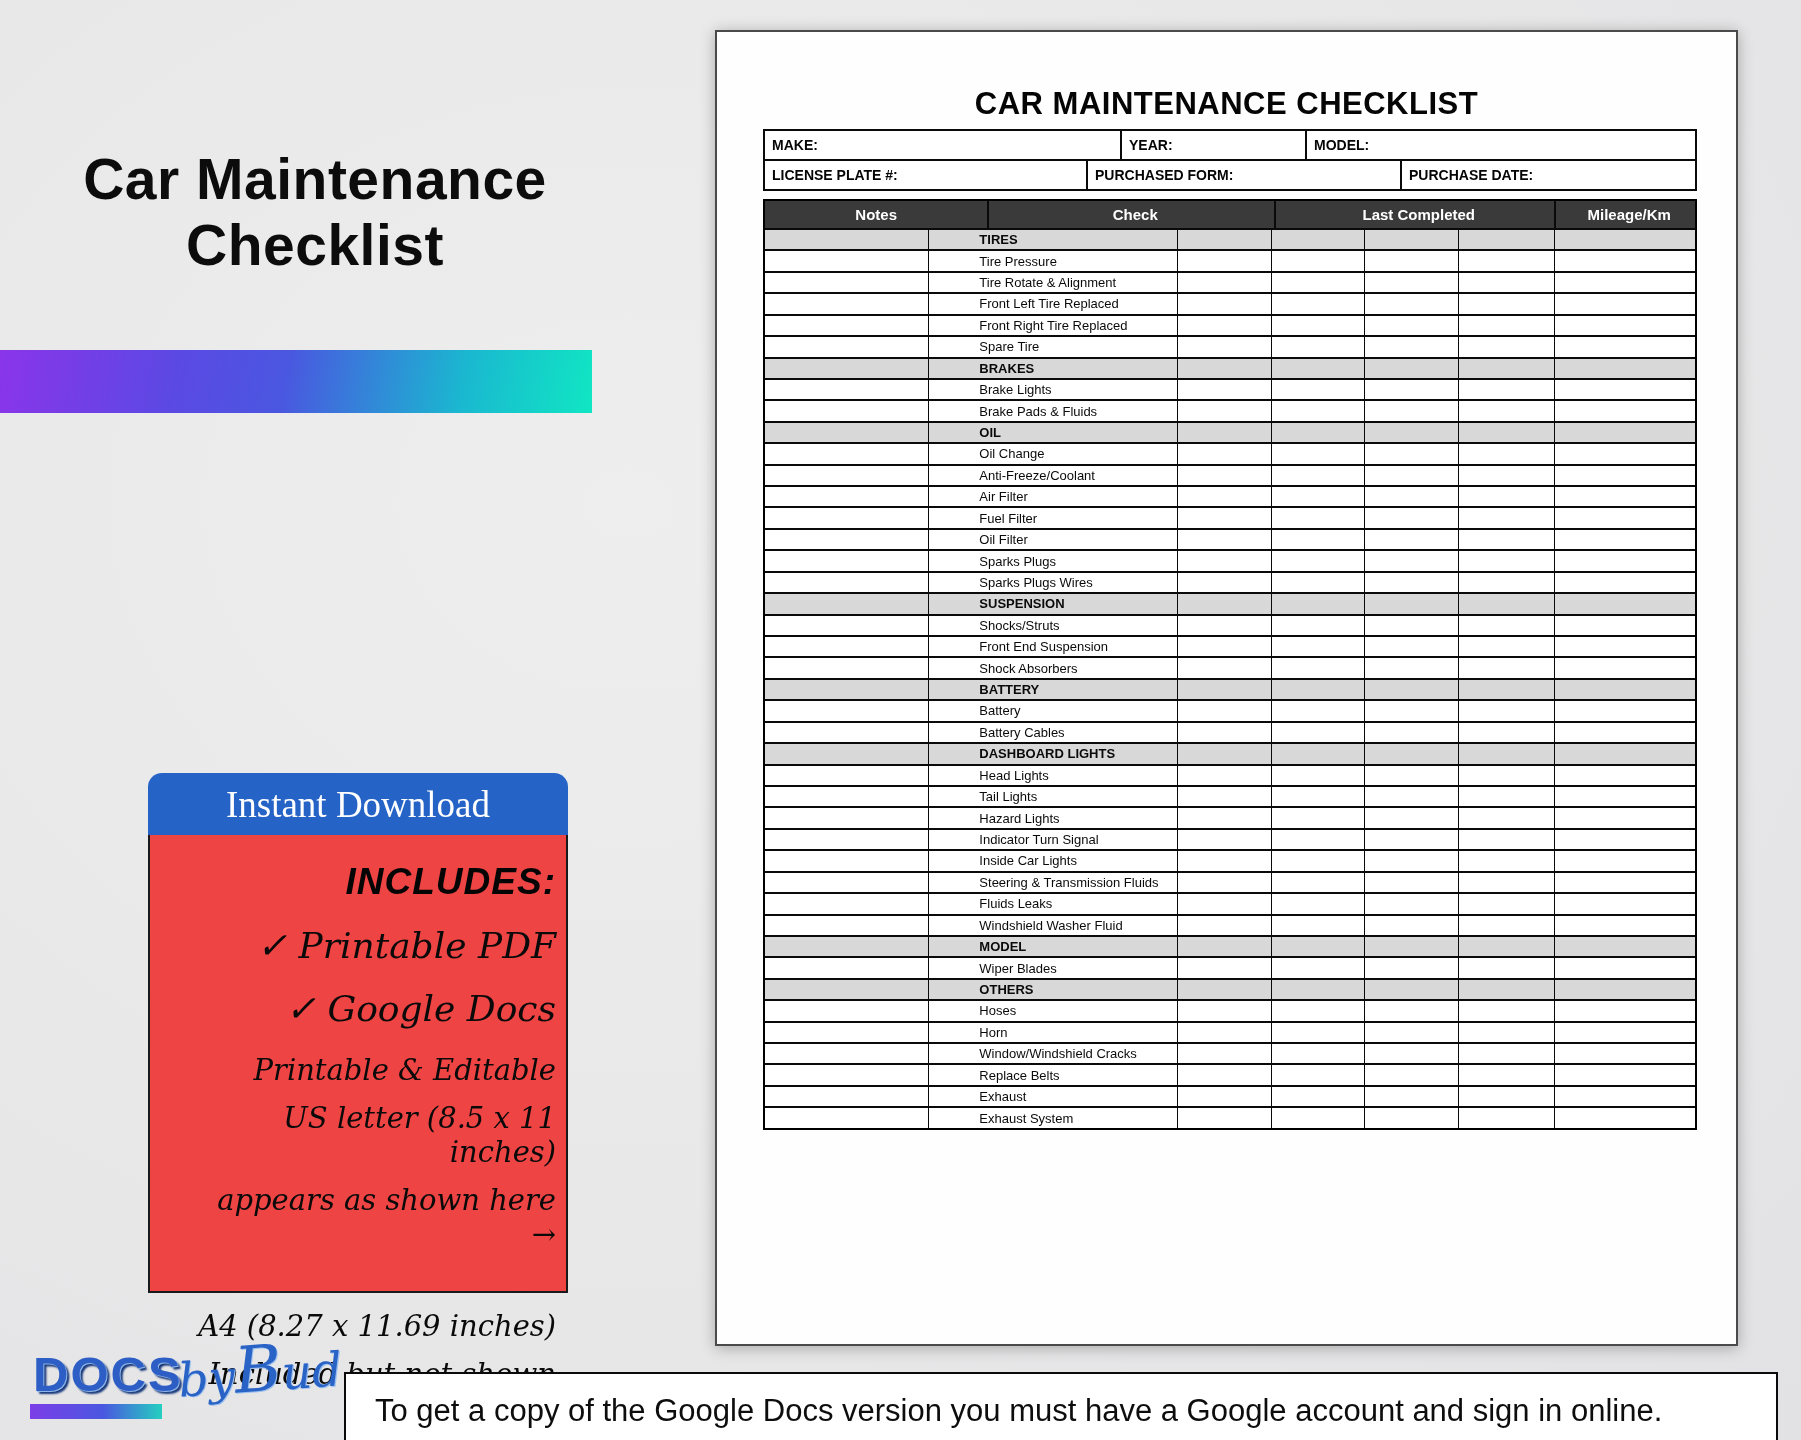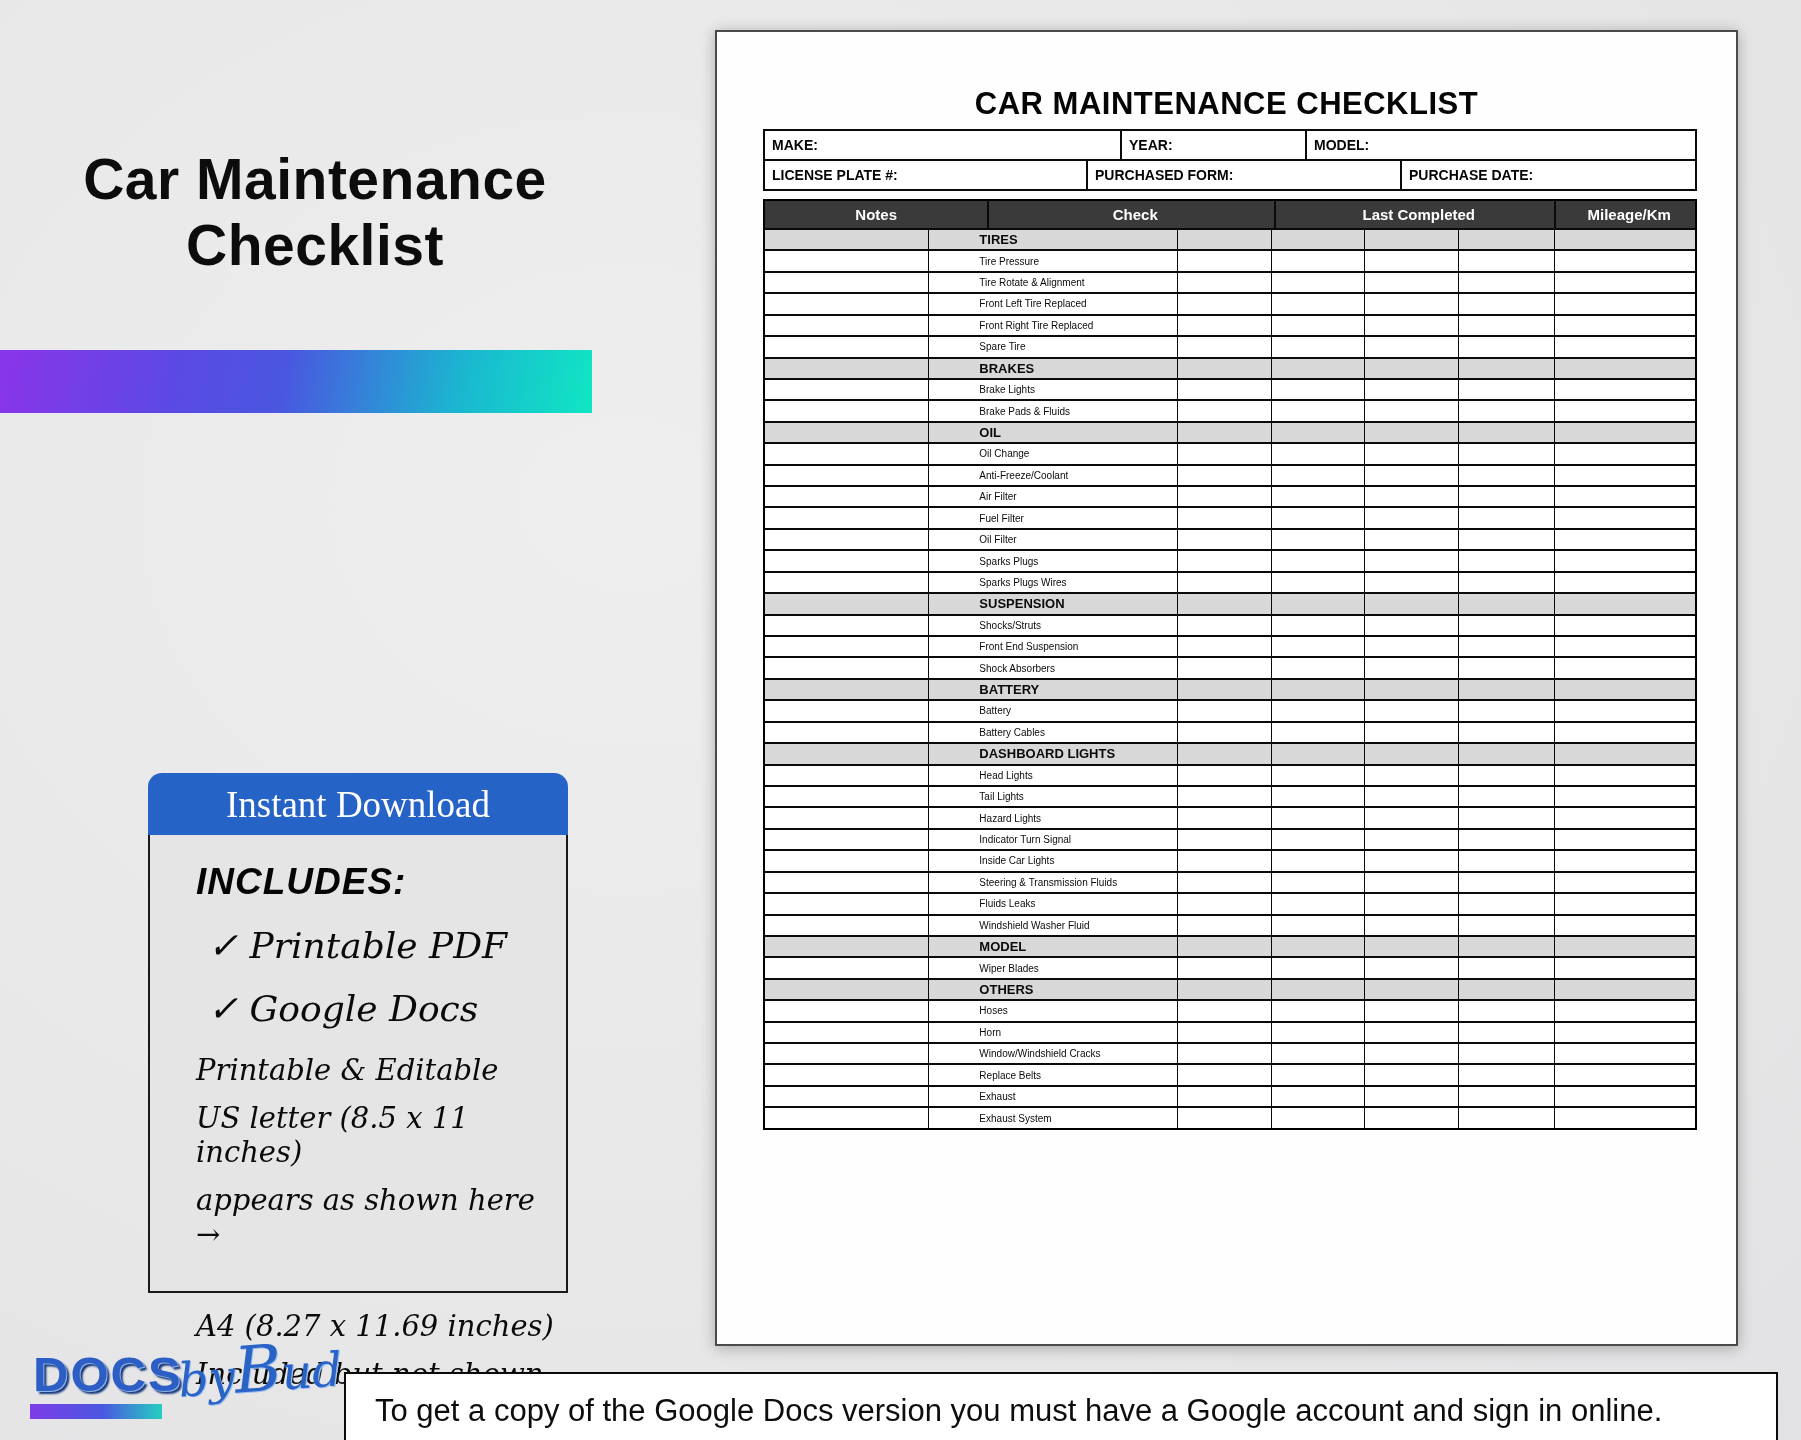--- a/index.html
+++ b/index.html
@@ -21,22 +21,22 @@
     position:absolute; left:0; top:350px; width:592px; height:63px;
     background: linear-gradient(100deg, #8a35e9 0%, #5b49e4 30%, #4a57e0 48%, #1ab8d0 78%, #10e6c3 100%);
   }
   .download-card{ position:absolute; left:148px; top:773px; width:420px; }
   .card-header{
     height:62px; background:#2563c7; border-radius:14px 14px 0 0;
     display:flex; align-items:center; justify-content:center;
     color:#ffffff; font-family:"Liberation Serif", serif; font-size:37px;
   }
   .card-body{
-    background:#e5e5e5; border:2px solid #1a1a1a; border-top:none;
-    padding:26px 10px 30px 46px; height:458px;
+    background:#ef4444; border:2px solid #1a1a1a; border-top:none;
+    padding:26px 10px 30px 46px; height:458px;text-align:right;
   }
   .includes{
     font-family:"Liberation Sans", sans-serif; font-weight:bold; font-style:italic;
     font-size:37px; letter-spacing:1px; color:#050505;
   }
   .check-item{
     font-family:"DejaVu Serif", serif; font-style:italic; font-size:36px;
     margin-top:22px; padding-left:12px; color:#0a0a0a;
   }
   .note-line{
@@ -110,21 +110,21 @@
     grid-template-columns:230fr 287fr 70fr 68fr 70fr 72fr 135fr;
     border-top:2px solid #0a0a0a; background:#ffffff;gap:44px;
   }
   .ct-row.section{ background:#d8d8d8; }
   .ct-cell{
     border-right:1.5px solid #0a0a0a;
     display:flex; align-items:center; overflow:hidden;
   }
   .ct-cell:last-child{ border-right:none; }
   .ct-check{
-    padding-left:6px; font-size:10px; color:#0a0a0a; white-space:nowrap;
+    padding-left:6px; font-size:13px; color:#0a0a0a; white-space:nowrap;
   }
   .ct-row.section .ct-check{ font-weight:bold; font-size:13px; }
 </style>
 </head>
 <body>
 
 <div class="main-title">
   <div>Car Maintenance</div>
   <div>Checklist</div>
 </div>

